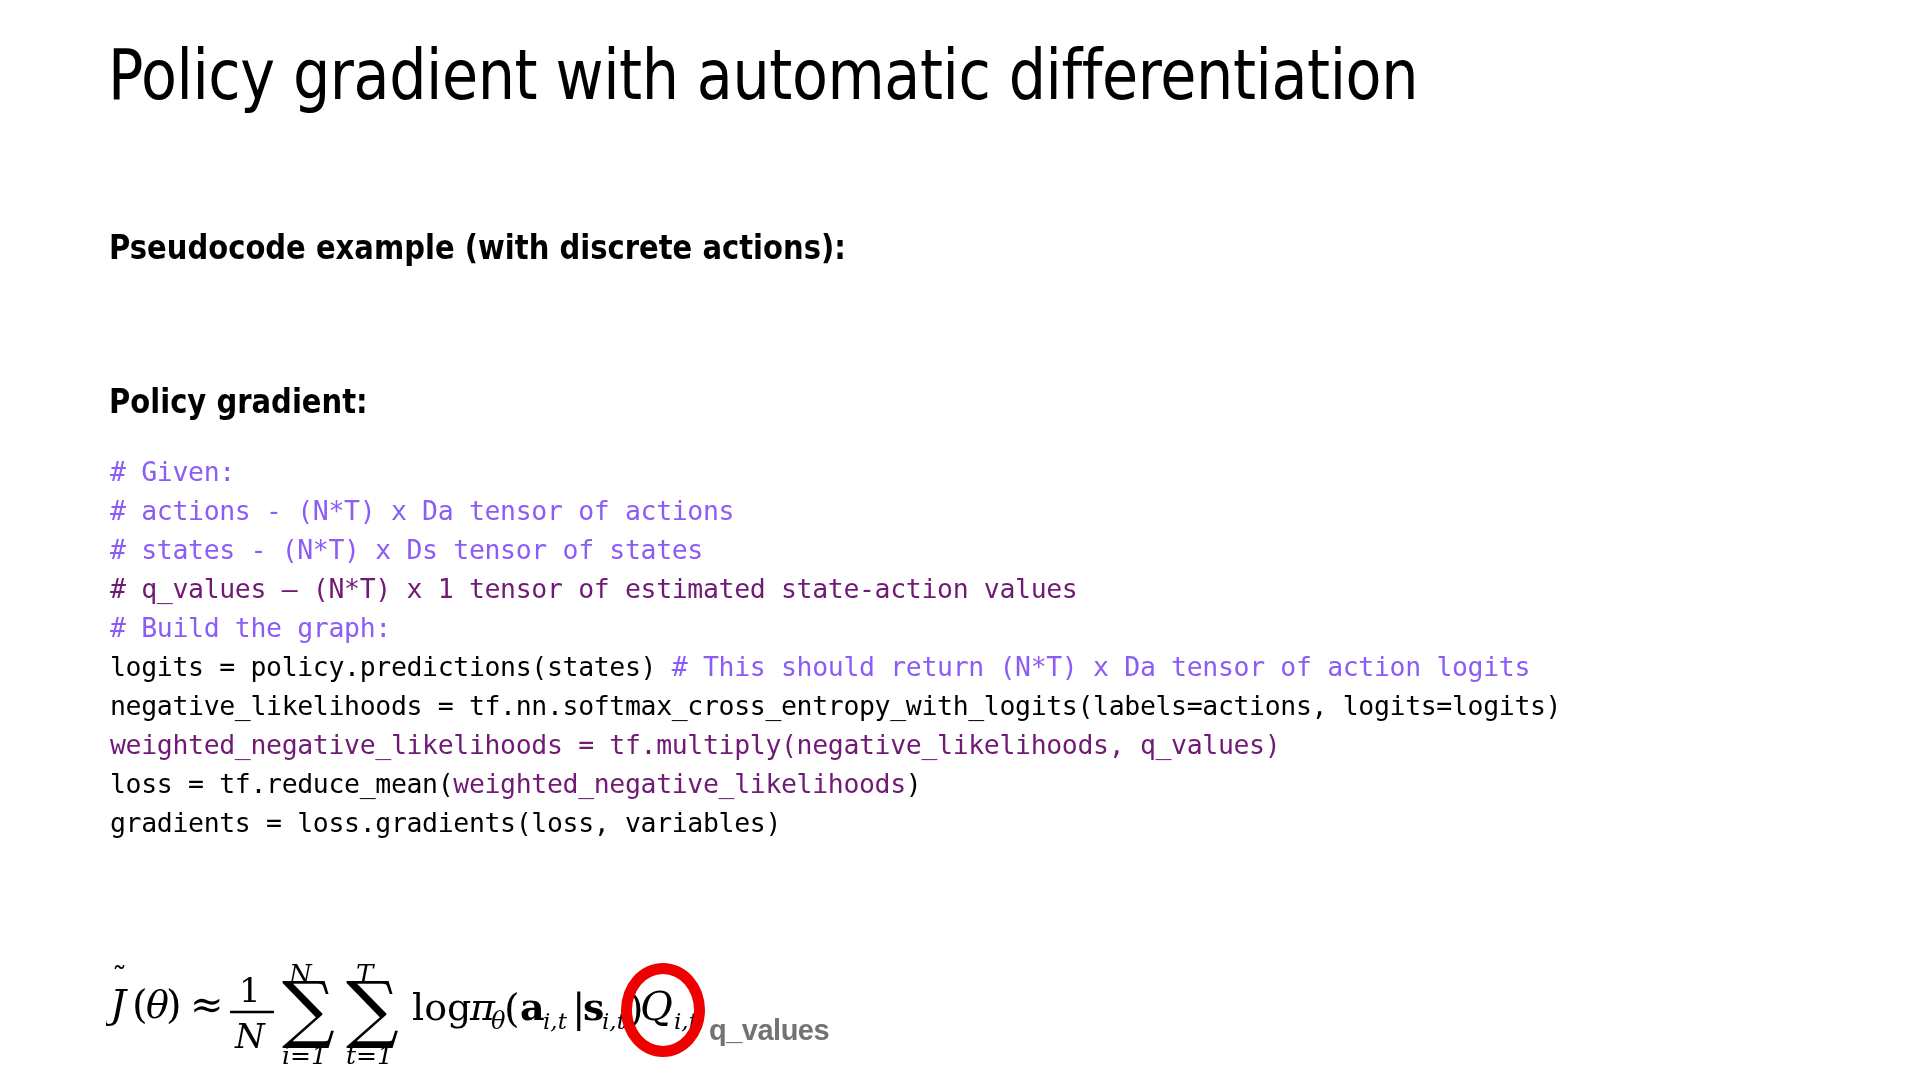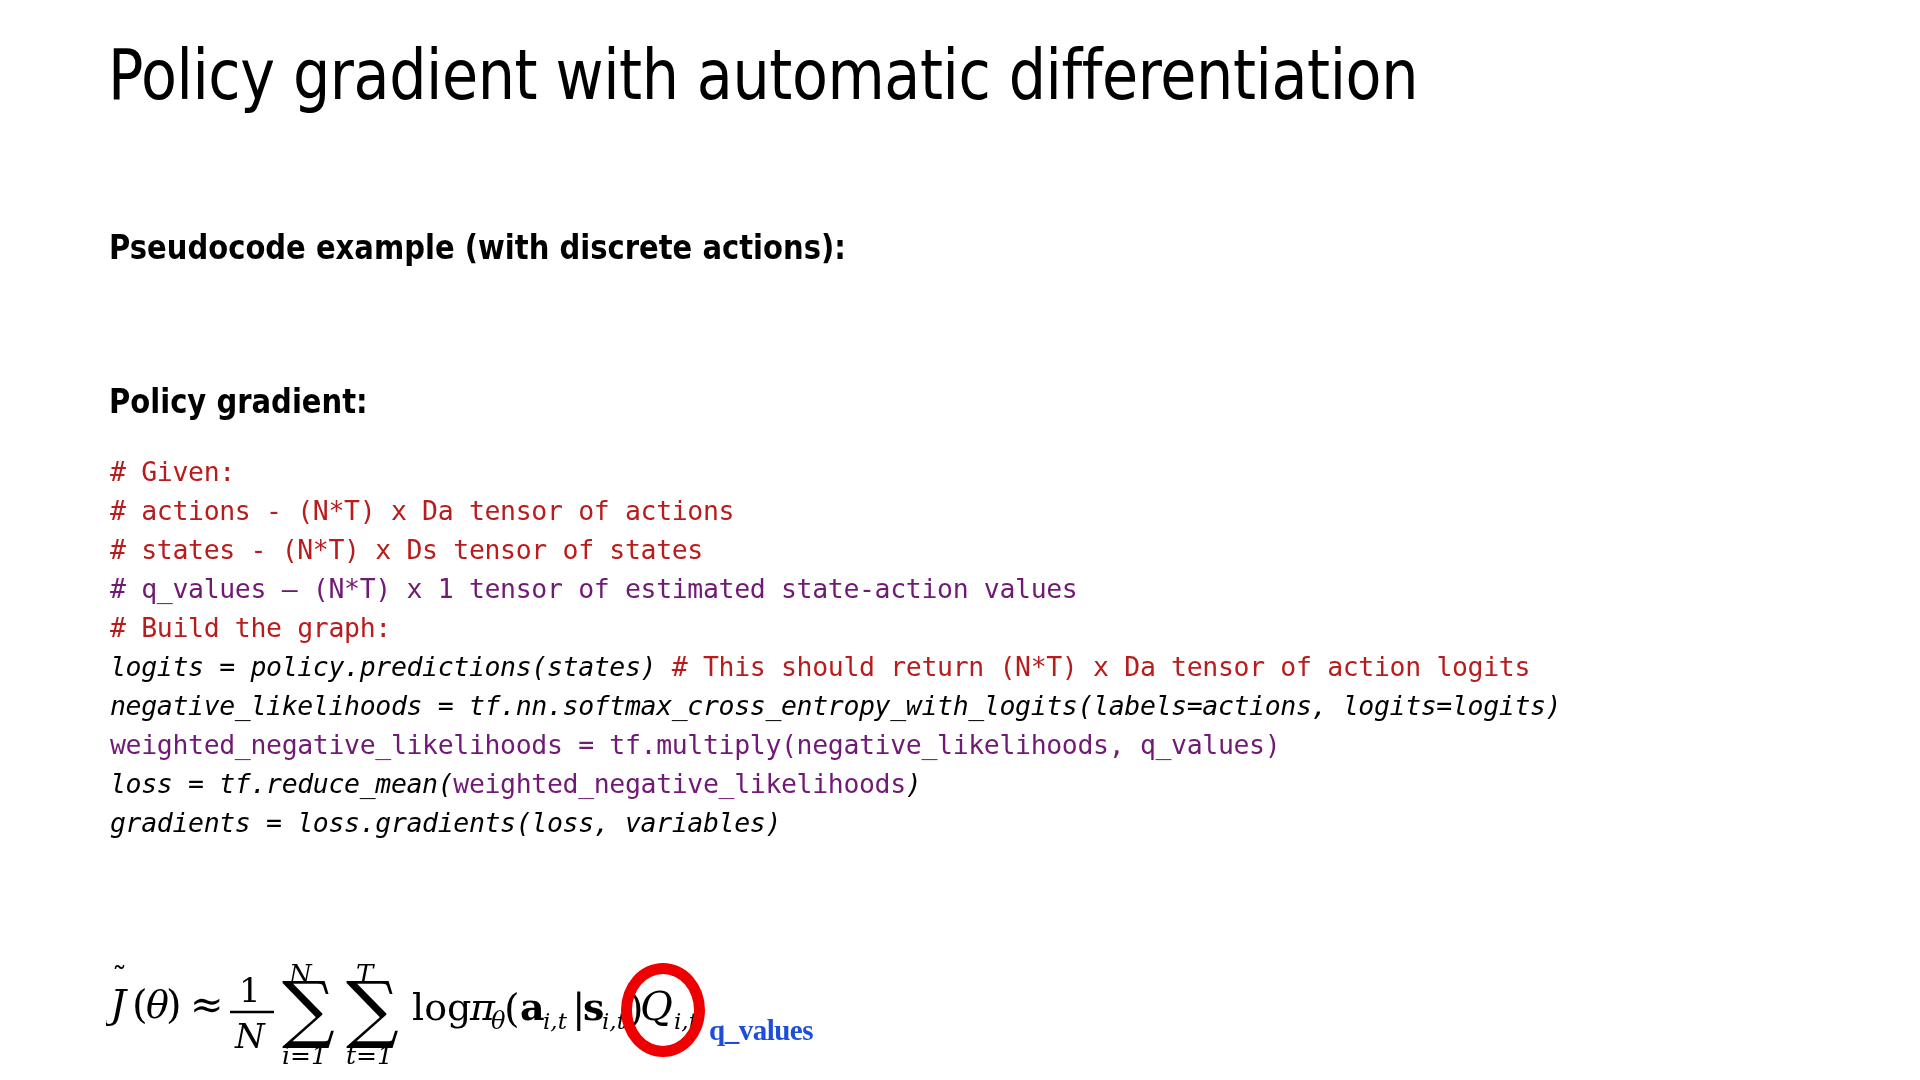--- a/index.html
+++ b/index.html
@@ -70,23 +70,23 @@
     left: 64px;
     top: 452px;
     font-family: "DejaVu Sans Mono", monospace;
     font-size: 26.5px;
     line-height: 39px;
     white-space: pre;
     color: #000000;
     letter-spacing: -0.35px;
   }
   .code-line { white-space: pre; }
-  .tok-comment { color: #b91c1c; }
+  .tok-comment { color: #8b5cf6; }
   .tok-red { color: #701a75; }
-  .tok-plain { color: #000000; font-style: italic; }
+  .tok-plain { color: #000000; }
 
   
   .formula-wrap {
     position: absolute;
     left: 60px;
     top: 930px;
     width: 860px;
     height: 150px;
   }
   .formula-svg { display: block; }
@@ -98,24 +98,24 @@
     height: 94px;
     border: 11px solid #ee0000;
     border-radius: 50%;
     box-sizing: border-box;
     pointer-events: none;
   }
   .callout-label {
     position: absolute;
     left: 663px;
     top: 1014px;
-    font-family: Liberation Serif, serif;
+    font-family: Liberation Sans, sans-serif;
     font-size: 29px;
     font-weight: 700;
-    color: #1d4ed8;
+    color: #737373;
     white-space: nowrap;
     letter-spacing: -0.5px;
   }
 </style>
 </head>
 <body>
 
 <div class="slide">
 
   <div class="slide-title">Policy gradient with automatic differentiation</div>

